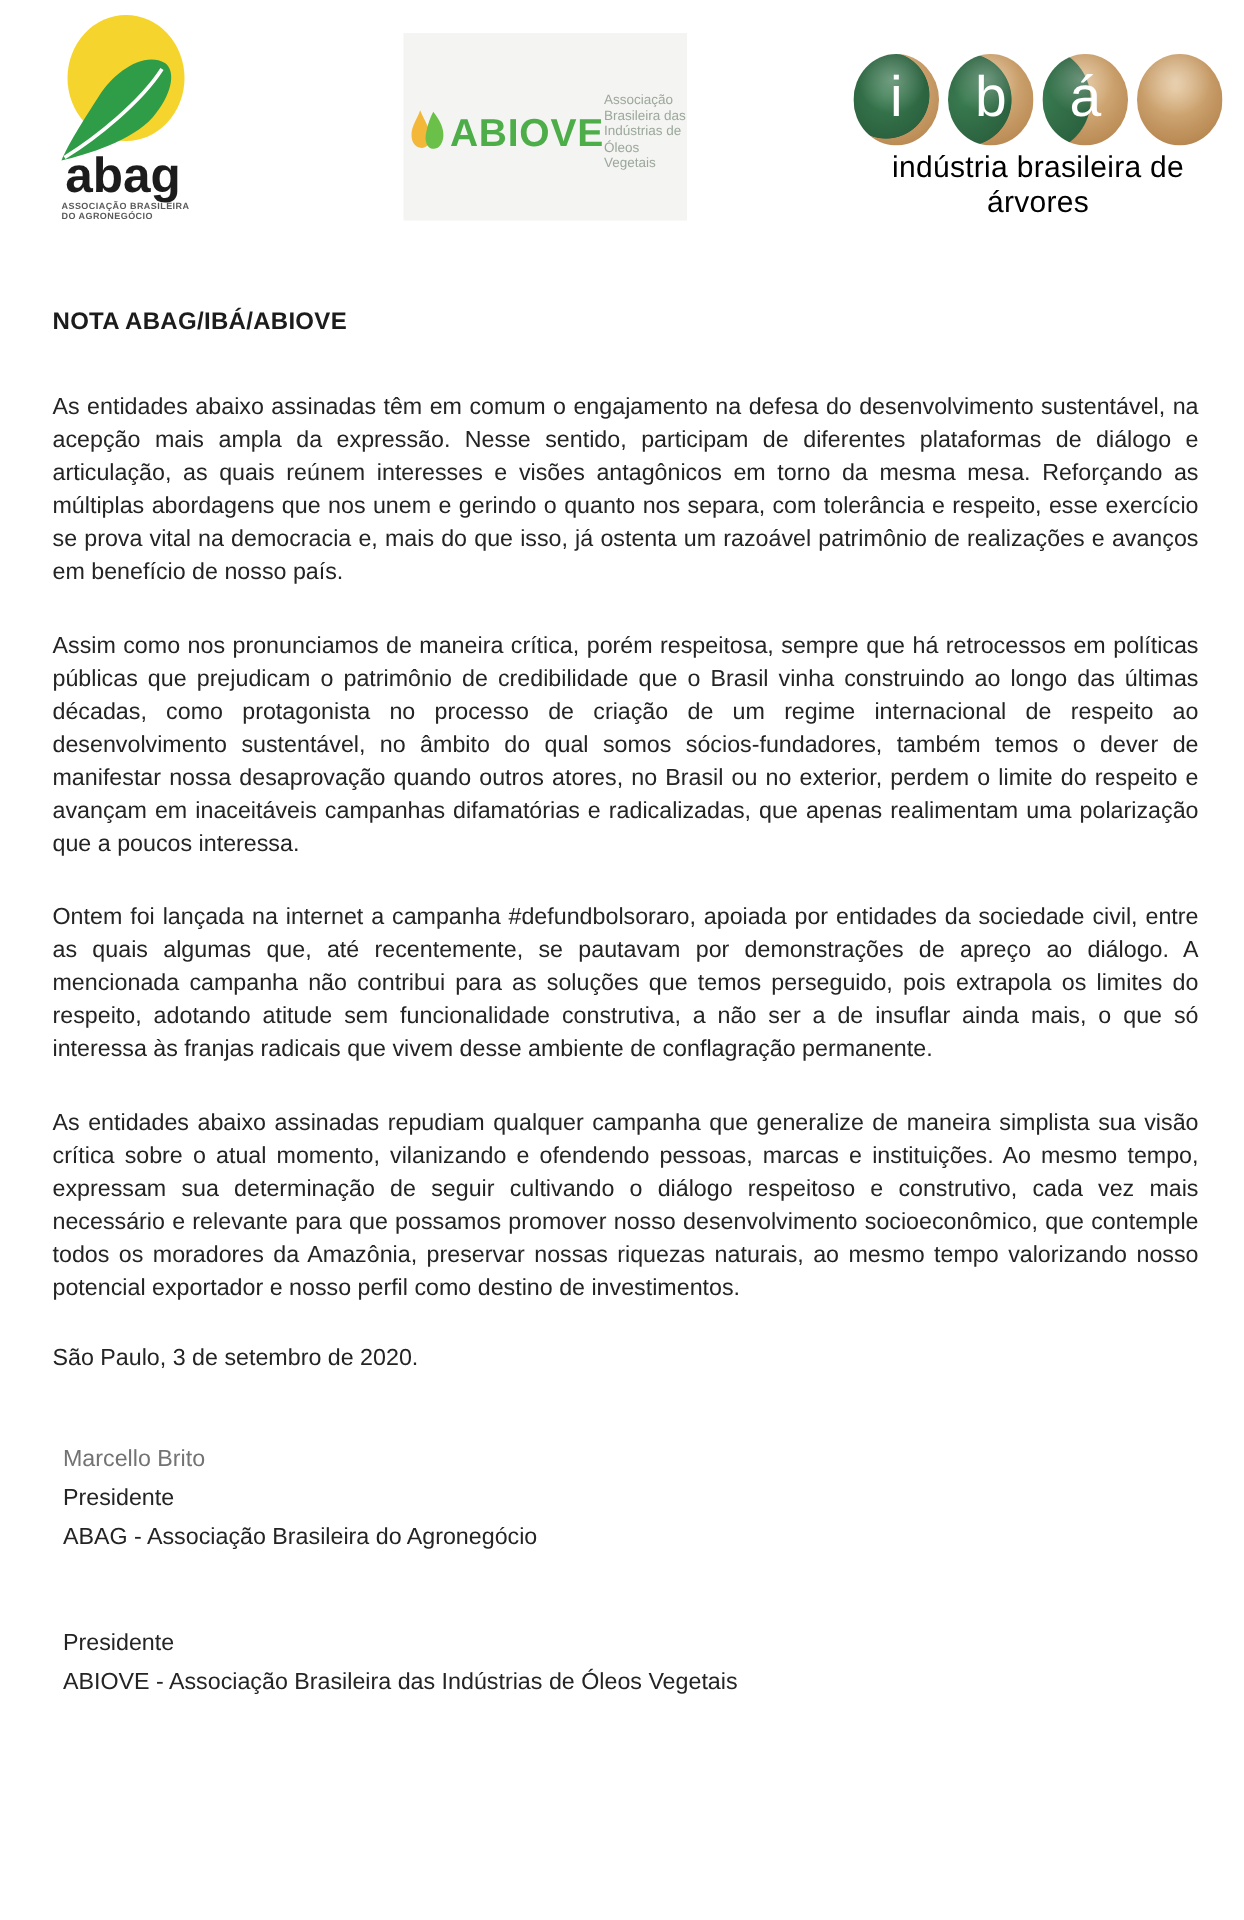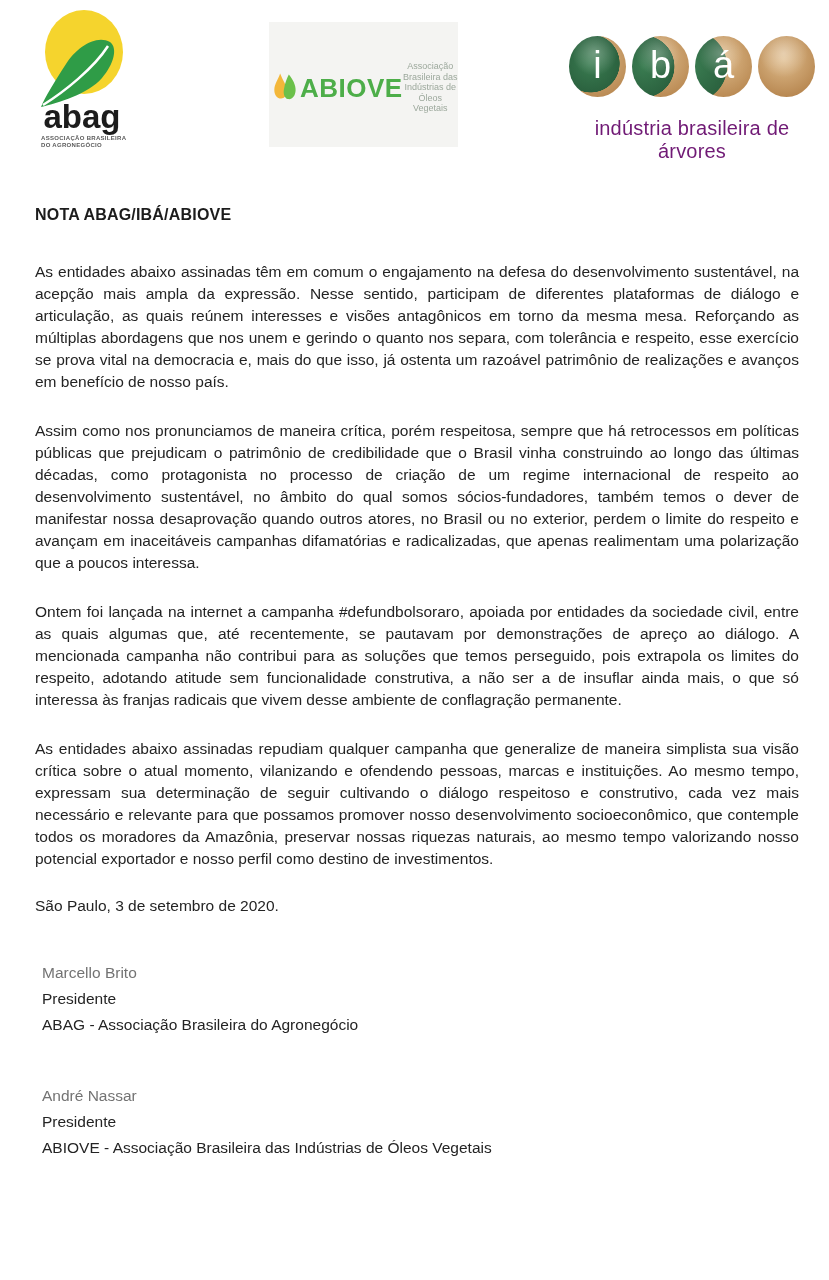--- a/index.html
+++ b/index.html
@@ -34,21 +34,21 @@
     position: absolute; left: 269px; top: 22px; width: 189px; height: 125px;
     background: #f4f4f2;
     display: flex; flex-direction: row; align-items: center; justify-content: center;
     padding-top: 4px;
   }
   .abiove-wordmark {
     font-size: 26px; font-weight: 800; color: #4dae49; line-height: 26px; margin-top: 2px;
     letter-spacing: 0.5px;
   }
   .abiove-subtitle {
-    font-size: 9px; line-height: 10.5px; color: #9ca89c; text-align: center; margin-top: 2px;
+    font-size: 9px; line-height: 10.5px; color: #9ca89c; text-align: left; margin-top: 2px;
   }
 
   .iba-logo { position: absolute; left: 563px; top: 36px; width: 258px; text-align: center; }
   .iba-spheres { display: flex; gap: 6px; justify-content: center; }
   .iba-sphere {
     width: 57px; height: 61px; border-radius: 50%;
     display: flex; align-items: center; justify-content: center;
     position: relative;
   }
   .iba-sphere .iba-letter {
@@ -64,21 +64,21 @@
     radial-gradient(circle at 20% 50%, #3a7c51 0%, #2b623f 56%, rgba(43,98,63,0) 57%),
     radial-gradient(circle at 45% 38%, #e0bd8d, #b98952 80%); }
   .iba-sphere.s3 { background:
     radial-gradient(circle at 45% 28%, rgba(255,255,255,0.30), rgba(255,255,255,0) 42%),
     radial-gradient(circle at -6% 50%, #3a7c51 0%, #2b623f 52%, rgba(43,98,63,0) 53%),
     radial-gradient(circle at 45% 38%, #e0bd8d, #b98952 80%); }
   .iba-sphere.s4 { background:
     radial-gradient(circle at 45% 28%, rgba(255,255,255,0.35), rgba(255,255,255,0) 45%),
     radial-gradient(circle at 45% 38%, #dfbc8c, #b5844d 82%); }
   .iba-subtitle {
-    margin-top: 20px; font-size: 20px; color: #701a75; letter-spacing: 0.2px; font-weight: 400;
+    margin-top: 4px; font-size: 20px; color: #000000; letter-spacing: 0.2px; font-weight: 400;
   }
 
   
   .note { padding: 0 30px 0 35px; }
   .note-title {
     font-size: 16px; font-weight: 700; color: #1c1c1c;
     margin-top: 34px; letter-spacing: 0.2px;
   }
   .note-paragraph {
     font-size: 15.5px; line-height: 22px; text-align: justify;
@@ -150,20 +150,19 @@
 
     <p class="dateline">São Paulo, 3 de setembro de 2020.</p>
 
     <div class="signature">
       <div class="sig-name">Marcello Brito</div>
       <div class="sig-role">Presidente</div>
       <div class="sig-org">ABAG - Associação Brasileira do Agronegócio</div>
     </div>
 
     <div class="signature">
-      <div class="sig-name">André Nassar</div>
       <div class="sig-role">Presidente</div>
       <div class="sig-org">ABIOVE - Associação Brasileira das Indústrias de Óleos Vegetais</div>
     </div>
 
   </div>
 
 </div>
 
 </body></html>

